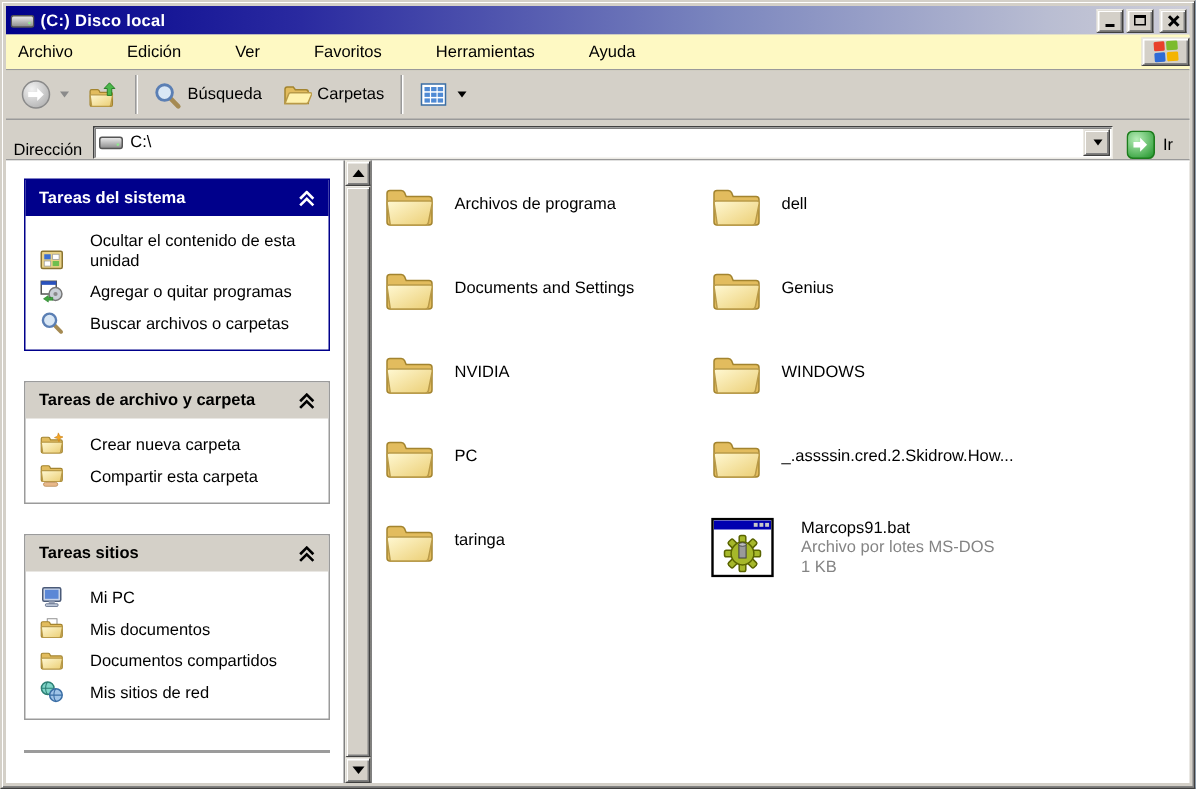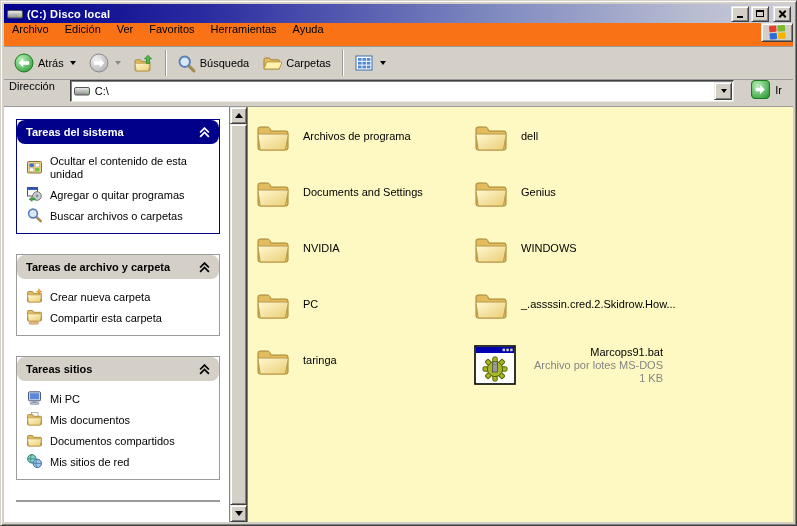--- a/index.html
+++ b/index.html
@@ -20,63 +20,63 @@
   .win-btns{margin-left:auto;display:flex;gap:2px;}
   .win-btn{width:16px;height:14px;display:flex;align-items:center;justify-content:center;cursor:default;}
   .win-btn.close{margin-left:2px;}
   .glyph-min{width:6px;height:2px;background:#000;margin-top:7px;}
   .glyph-max{width:8px;height:7px;border:1px solid #000;border-top-width:2px;box-sizing:border-box;}
   .glyph-close{position:relative;width:9px;height:9px;}
   .glyph-close::before,.glyph-close::after{content:"";position:absolute;left:0;top:4px;width:9px;height:2px;background:#000;}
   .glyph-close::before{transform:rotate(45deg);}
   .glyph-close::after{transform:rotate(-45deg);}
   
-  .menubar{height:23px;flex:none;display:flex;align-items:flex-start;background:#f97316;
-           border-bottom:1px solid #9a9a9a;box-shadow:0 1px 0 #fff;}
+  .menubar{height:23px;flex:none;display:flex;align-items:center;background:#fef9c3;
+           border-bottom:1px solid #9a9a9a;box-shadow:0 1px 0 #fff;gap:20px;}
   .menu-item{display:flex;align-items:center;padding:0 8px;cursor:default;}
   .logo-block{margin-left:auto;width:30px;display:flex;align-items:center;justify-content:center;}
   
   .toolbar{height:32px;flex:none;display:flex;align-items:center;padding:0 4px;gap:1px;
            border-bottom:1px solid #9a9a9a;box-shadow:0 1px 0 #fff;background:#D4D0C8;}
   .tb-btn{display:flex;align-items:center;gap:4px;padding:3px 5px;border:1px solid transparent;cursor:default;}
   .tb-label{white-space:nowrap;}
   .caret{width:0;height:0;border-left:3px solid transparent;border-right:3px solid transparent;border-top:4px solid #000;margin-left:2px;}
   .caret.disabled{border-top-color:#8a8a8a;}
   .tb-sep{width:1px;align-self:stretch;margin:3px 4px;background:#9a9a9a;box-shadow:1px 0 0 #fff;}
   
-  .addressbar{height:26px;flex:none;display:flex;align-items:flex-start;padding:0 5px;gap:15px;background:#D4D0C8;
+  .addressbar{height:26px;flex:none;display:flex;align-items:flex-end;padding:0 5px;gap:7px;background:#D4D0C8;
               border-bottom:1px solid #9a9a9a;box-shadow:0 1px 0 #fff;}
   .addr-combo{flex:1;height:20px;background:#fff;border:1px solid #404040;border-right-color:#ECEAE4;border-bottom-color:#ECEAE4;
               box-shadow:inset 1px 1px 0 #808080;display:flex;align-items:center;padding-left:3px;}
   .addr-text{margin-left:5px;flex:1;}
   .combo-drop{width:16px;height:16px;margin-right:1px;display:flex;align-items:center;justify-content:center;}
   .go-btn{display:flex;align-items:center;gap:5px;padding:0 6px 0 2px;cursor:default;}
   
   .content{flex:1;display:flex;min-height:0;}
   .sidebar{width:226px;flex:none;background:#fff;border-right:1px solid #808080;overflow:hidden;padding:12px 9px 0 12px;box-sizing:border-box;}
   .panel{border:1px solid #9b9b9b;margin-bottom:20px;background:#fff;}
   .panel.blue{border-color:#00008B;}
-  .panel-header{height:24px;background:#D4D0C8;display:flex;align-items:center;padding:0 9px;font-weight:bold;cursor:default;border-radius:8px;}
+  .panel-header{height:24px;background:#D4D0C8;display:flex;align-items:center;padding:0 9px;font-weight:bold;cursor:default;}
   .panel.blue .panel-header{background:#00008B;color:#fff;}
   .panel-body{padding:9px 6px 10px 9px;}
-  .task-item{display:flex;align-items:center;gap:7px;margin-bottom:5px;cursor:default;}
+  .task-item{display:flex;align-items:flex-end;gap:17px;margin-bottom:5px;cursor:default;}
   .task-item:last-child{margin-bottom:0;}
   .task-icon{width:17px;height:16px;flex:none;}
   .task-label{padding-top:2px;line-height:13px;}
   .chev{margin-left:auto;width:11px;height:11px;}
   
   .scrollbar{width:17px;flex:none;position:relative;border-right:1px solid #808080;
              background-image:conic-gradient(#fff 25%,#D4D0C8 0 50%,#fff 0 75%,#D4D0C8 0);background-size:2px 2px;}
   .sb-btn{position:absolute;left:0;width:17px;height:17px;display:flex;align-items:center;justify-content:center;box-sizing:border-box;}
   .sb-up{top:0;} .sb-down{bottom:0;}
   .sb-thumb{position:absolute;left:0;top:17px;bottom:17px;width:17px;box-sizing:border-box;}
   .tri-up{width:0;height:0;border-left:4px solid transparent;border-right:4px solid transparent;border-bottom:5px solid #000;}
   .tri-down{width:0;height:0;border-left:4px solid transparent;border-right:4px solid transparent;border-top:5px solid #000;}
   
-  .main{flex:1;background:#fef9c3;padding:14px 0 0 8px;display:flex;overflow:hidden;text-align:right;}
+  .main{flex:1;background:#ffffff;padding:14px 0 0 8px;display:flex;overflow:hidden;}
   .file-col{display:flex;flex-direction:column;width:218px;flex:none;}
   .file-col.second{width:auto;min-width:260px;}
   .tile{height:56px;display:flex;align-items:flex-start;cursor:default;}
   .tile-inner{display:flex;align-items:center;gap:13px;}
   .folder-svg{width:34px;height:31px;flex:none;}
   .bat-svg{width:42px;height:40px;flex:none;}
   .tile-name{line-height:13px;}
   .tile-meta{line-height:13px;color:#848484;}
   .hidden-defs{position:absolute;width:0;height:0;overflow:hidden;}
 </style>
@@ -157,28 +157,20 @@
           <rect x="1.5" y="9.3" width="7.6" height="6.6" rx="1" fill="#2E6BD6"></rect>
           <rect x="10.3" y="9.3" width="8" height="6.6" rx="1" fill="#F4B400"></rect>
         </g>
       </svg>
     </span>
   </div>
 
   <div class="toolbar">
     <span class="tb-btn">
       <svg viewBox="0 0 20 20" width="20" height="20">
-        <circle cx="10" cy="10" r="9" fill="url(#ggrad)" stroke="#1C7C1C"></circle>
-        <path d="M9.2 5.6 L4.8 10 l4.4 4.4 v-2.7 h6 V8.3 h-6 Z" fill="#fff"></path>
-      </svg>
-      <span class="tb-label">Atrás</span>
-      <span class="caret"></span>
-    </span>
-    <span class="tb-btn">
-      <svg viewBox="0 0 20 20" width="20" height="20">
         <circle cx="10" cy="10" r="9" fill="url(#graygrad)" stroke="#8A8A8A"></circle>
         <path d="M10.8 5.6 L15.2 10 l-4.4 4.4 v-2.7 h-6 V8.3 h6 Z" fill="#fff"></path>
       </svg>
       <span class="caret disabled"></span>
     </span>
     <span class="tb-btn">
       <svg viewBox="0 0 20 20" width="20" height="20">
         <use href="#sym-minifolder" x="0" y="3" width="17" height="17"></use>
         <path d="M14 2.2 l3.6 3.8 h-2.1 v4.6 h-3 V6 h-2.1 Z" fill="#4CB84C" stroke="#1F7A1F" stroke-width=".6"></path>
       </svg>

